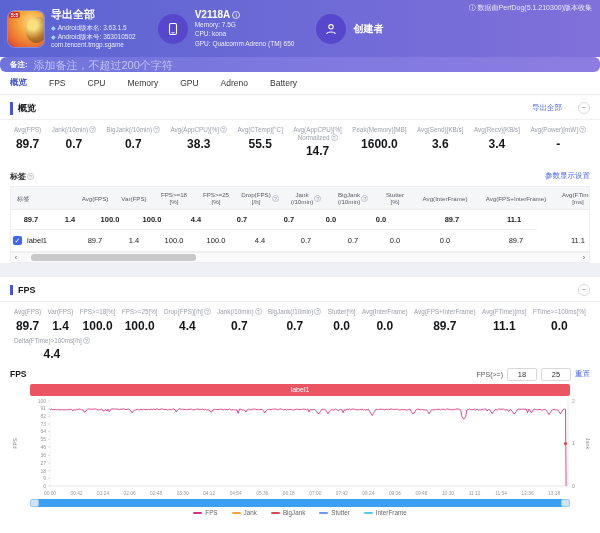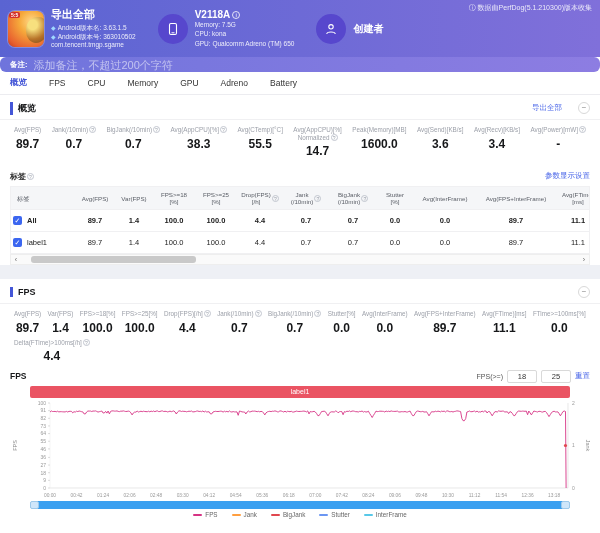--- a/index.html
+++ b/index.html
@@ -242,21 +242,20 @@
           <div class="tcell c7">BigJank
 (/10min)<span class="info-i">?</span></div>
           <div class="tcell c8">Stutter
 [%]</div>
           <div class="tcell c9">Avg(InterFrame)</div>
           <div class="tcell c10">Avg(FPS+InterFrame)</div>
           <div class="tcell c11">Avg(FTime)
 [ms]</div>
         </div>
         <div class="trow bold">
-          <div class="tcell c0"><span class="chk">✓</span><span>All</span></div>
           <div class="tcell c1">89.7</div>
           <div class="tcell c2">1.4</div>
           <div class="tcell c3">100.0</div>
           <div class="tcell c4">100.0</div>
           <div class="tcell c5">4.4</div>
           <div class="tcell c6">0.7</div>
           <div class="tcell c7">0.7</div>
           <div class="tcell c8">0.0</div>
           <div class="tcell c9">0.0</div>
           <div class="tcell c10">89.7</div>

